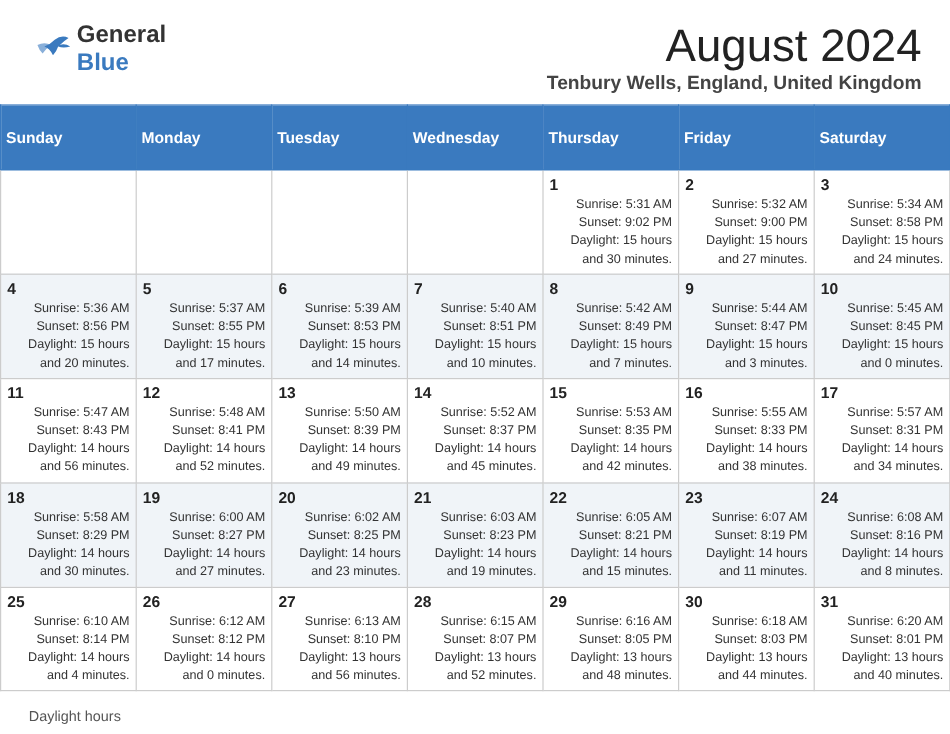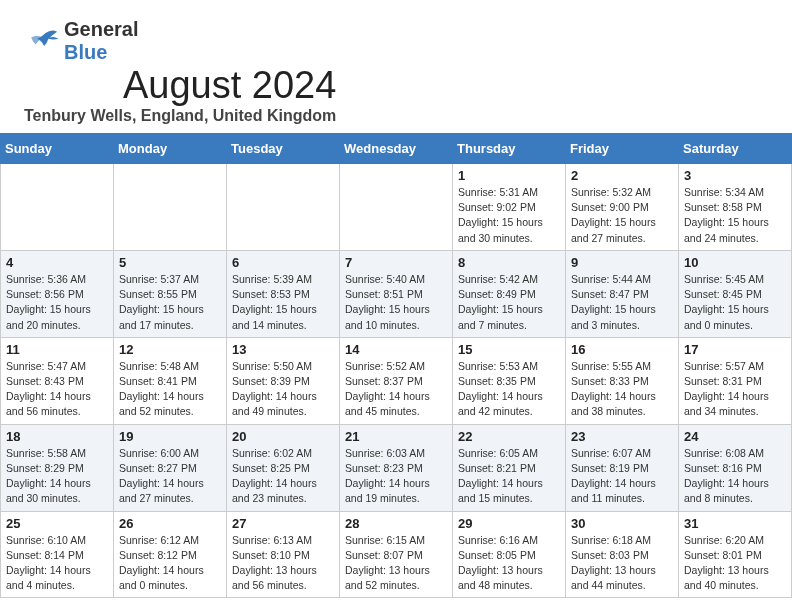--- a/index.html
+++ b/index.html
@@ -1,28 +1,28 @@
 <!DOCTYPE html>
 <html><head>
   <meta charset="utf-8">
   <style>
     * { box-sizing: border-box; margin: 0; padding: 0; }
     body { font-family: Arial, sans-serif; background: #fff; width: 792px; min-height: 612px; }
-    .header { display: flex; align-items: flex-start; padding: 18px 24px 8px 24px; flex-direction: column; }
+    .header { display: flex; align-items: flex-start; padding: 18px 24px 8px 24px; }
     .logo { display: flex; flex-direction: column; align-items: flex-start; margin-right: auto; }
     .title-area { text-align: right; }
     .month-title { font-size: 38px; color: #222; font-weight: normal; text-align: right; }
     .location { font-size: 16px; color: #444; font-weight: bold; text-align: center; }
     .calendar { width: 100%; border-collapse: collapse; margin: 0 0 10px 0; }
-    .calendar th { background: #3a7abf; color: #fff; font-size: 13px; font-weight: bold; padding: 7px 4px; text-align: left; border: 1px solid #3a7abf; }
+    .calendar th { background: #3a7abf; color: #fff; font-size: 13px; font-weight: bold; padding: 19px 4px; text-align: left; border: 1px solid #3a7abf; }
     .calendar td { border: 1px solid #ccc; vertical-align: top; padding: 4px 5px; width: calc(100%/7); background: #fff; min-height: 80px; }
     .calendar tr:nth-child(even) td { background: #f0f4f8; }
     .calendar tr:nth-child(odd) td { background: #fff; }
     .day-num { font-size: 13px; font-weight: bold; color: #222; display: block; margin-bottom: 2px; }
-    .day-info { font-size: 10.5px; color: #333; line-height: 1.45; }
+    .day-info { font-size: 10.5px; color: #333; line-height: 1.45; text-align: right; }
     .empty { background: #fff !important; }
     .footer { font-size: 12px; color: #555; padding: 4px 24px 10px 24px; }
     .logo-wrap { display: flex; align-items: center; gap: 4px; }
     .bird-svg { width: 36px; height: 28px; }
   </style>
 </head>
 <body>
 
 <div class="header">
   <div class="logo">

